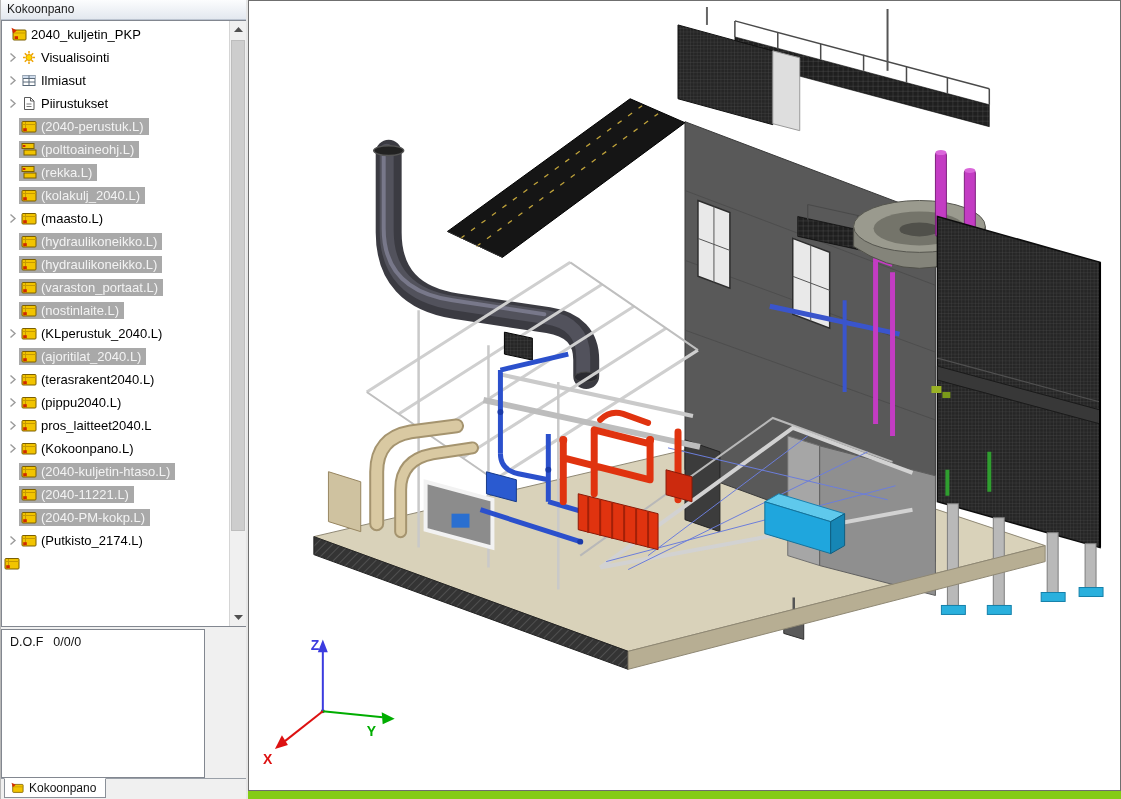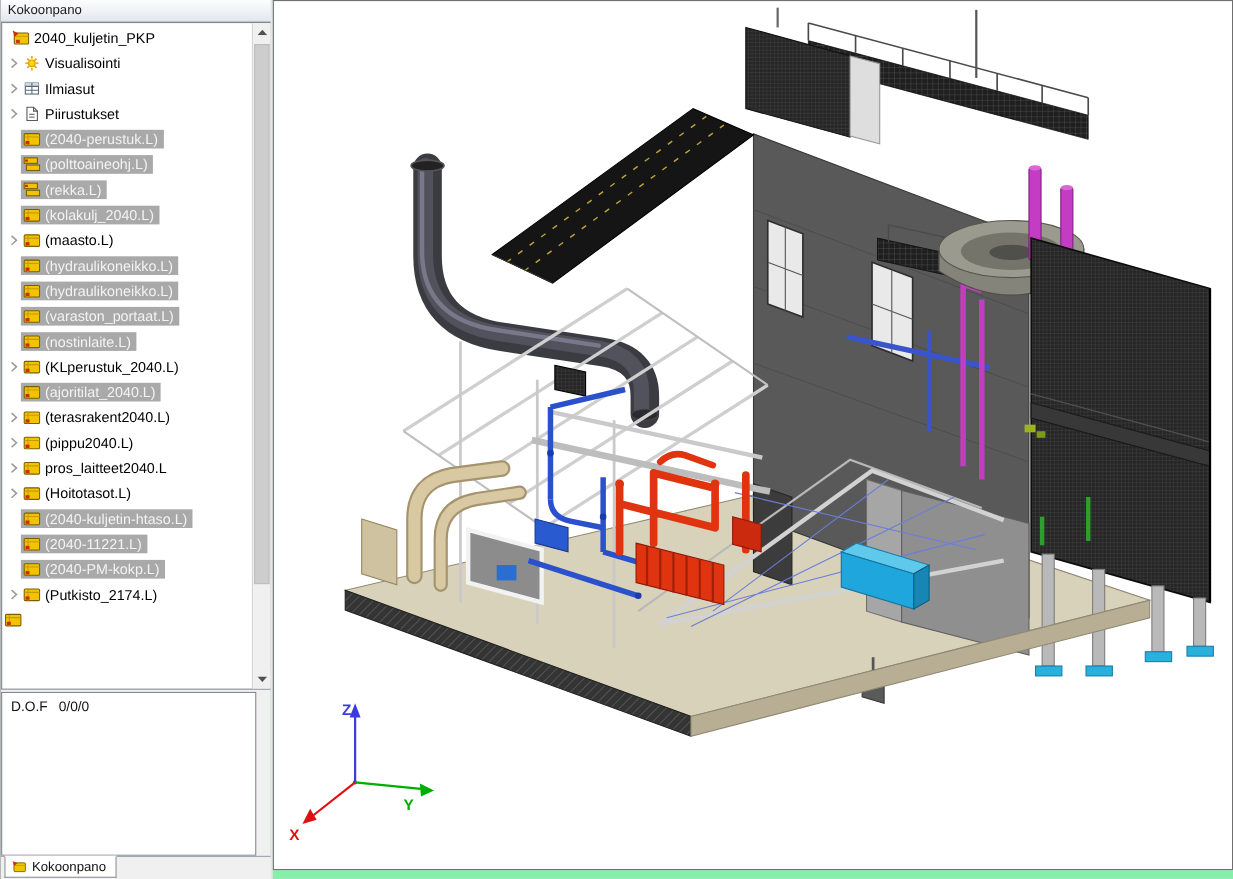--- a/index.html
+++ b/index.html
@@ -1,37 +1,37 @@
 <!DOCTYPE html>
 <html><head>
 <meta charset="utf-8">
 <style>
   *{box-sizing:border-box;margin:0;padding:0}
   html,body{width:1121px;height:799px}
   body{font-family:"Liberation Sans",sans-serif;background:#f0f0f0;overflow:hidden}
-  .app{position:relative;width:1121px;height:799px;background:#86efac}
+  .app{position:relative;width:1121px;height:799px;background:#84cc16}
 
   
   .left-panel{position:absolute;left:0;top:0;width:246px;height:799px;background:#f0f0f0;border-left:1px solid #b8b8b8}
   .panel-header{position:absolute;left:0;top:0;width:246px;height:20px;background:linear-gradient(#fcfdfe,#e3e8ef);border-bottom:1px solid #bcc4d0;font-size:12px;color:#1c1c1c;line-height:19px;padding-left:6px}
   .tree-box{position:absolute;left:0;top:20px;width:246px;height:607px;background:#fff;border:1px solid #828790;overflow:hidden}
   .tree-content{position:absolute;left:0;top:0;right:17px;bottom:0;overflow:hidden;padding-top:2px}
   .tree-row{display:flex;align-items:center;height:23px;font-size:13px;color:#000;white-space:nowrap}
   .tree-row .arrow{width:10px;margin:0 1px 0 6px;display:flex;align-items:center;justify-content:center;flex:none}
   .row-content{display:inline-flex;align-items:flex-end;gap:4px;padding:1px 5px 1px 2px}
   .tree-row.dimmed .row-content{background:#a9a9a9}
   .tree-row.dimmed .label{color:#f3f3f3}
   .tree-row .icon{width:16px;height:15px;flex:none;display:inline-flex}
   .tree-row .icon svg{width:16px;height:15px;display:block}
   .tree-row.root{padding-left:7px}
   .scrollbar{position:absolute;right:0;top:0;bottom:0;width:17px;background:#f0f0f0;border-left:1px solid #d5d5d5;display:flex;flex-direction:column}
   .sb-btn{height:17px;flex:none;display:flex;align-items:center;justify-content:center;background:#f0f0f0}
   .sb-track{flex:1;position:relative}
   .sb-thumb{position:absolute;left:1px;right:1px;top:2px;height:86%;background:#cdcdcd;border:1px solid #bdbdbd}
-  .dof-box{position:absolute;left:0;top:629px;width:232px;height:149px;background:#fff;border:1px solid #828790;font-size:12.5px;color:#111;padding:5px 8px}
+  .dof-box{position:absolute;left:0;top:629px;width:204px;height:149px;background:#fff;border:1px solid #828790;font-size:12.5px;color:#111;padding:5px 8px}
   .dof-box .v{margin-left:10px}
   .tab-bar{position:absolute;left:0;top:778px;width:246px;height:21px;background:#f0f0f0;border-top:1px solid #9aa0a8}
   .tab{display:inline-flex;align-items:center;gap:5px;height:20px;margin-left:3px;margin-top:-1px;padding:0 9px 0 6px;background:#fff;border:1px solid #8a9098;border-top:1px solid #fff;font-size:12px;color:#111}
   .tab .icon svg{width:13px;height:12px;display:block}
 
   
   .splitter{position:absolute;left:246px;top:0;width:2px;height:799px;background:#e6e6e6}
   .viewport{position:absolute;left:248px;top:0;width:873px;height:791px;background:#fff;border:1px solid #6f6f6f}
   .viewport svg{display:block;width:100%;height:100%}
   svg text.axis-label{font:bold 14px "Liberation Sans",sans-serif}
@@ -370,21 +370,21 @@
     </span>
     <span class="row-content">
       <span class="icon">
                   <svg viewBox="0 0 16 15">
                     <rect x="1" y="2.5" width="14" height="10.5" rx="1" fill="#f2c400" stroke="#7c5f00"></rect>
                     <path d="M1.5 5.5 H15" stroke="#c79a00" fill="none"></path>
                     <path d="M4.5 3 V13" stroke="#c79a00" fill="none"></path>
                     <rect x="2.2" y="9.2" width="3.6" height="3" fill="#cf2a00"></rect>
                   </svg>
                 </span>
-      <span class="label">(Hoitotasot.L)</span>
+      <span class="label">(Kokoonpano.L)</span>
     </span>
   </div>
             <div class="tree-row dimmed">
     <span class="arrow" style="visibility: hidden;">
       <svg width="8" height="11" viewBox="0 0 8 11">
                   <path d="M1.5 1.5 L6 5.5 L1.5 9.5" fill="none" stroke="#9b9b9b" stroke-width="1.4"></path>
                 </svg>
     </span>
     <span class="row-content">
       <span class="icon">

